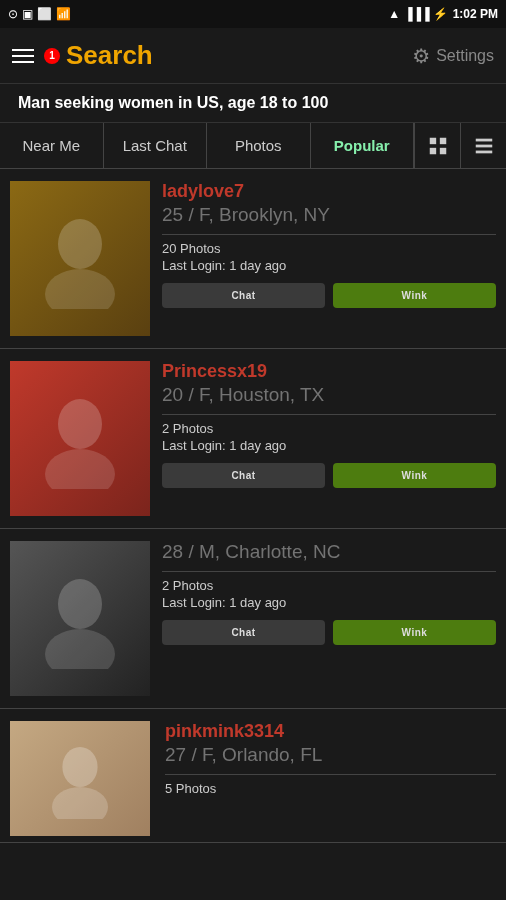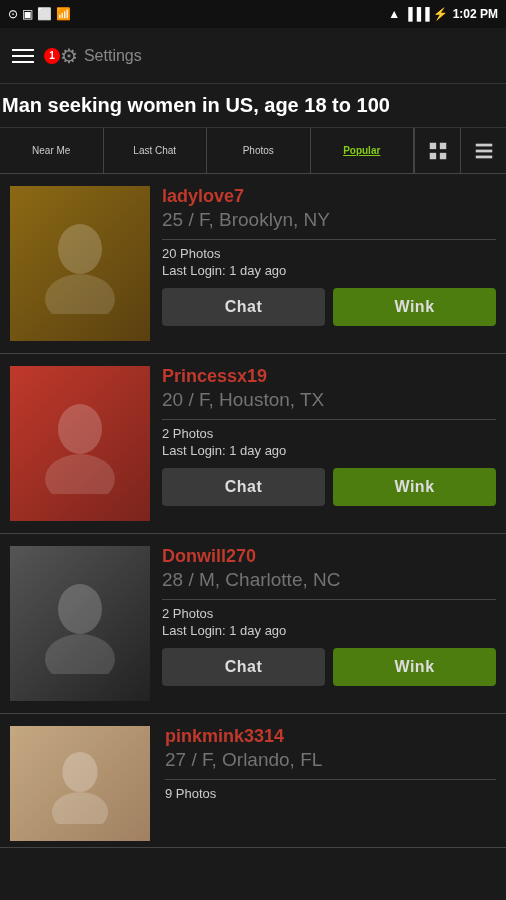--- a/index.html
+++ b/index.html
@@ -47,40 +47,40 @@
     .header-title {
       font-size: 26px; font-weight: bold; color: #f0a500; flex: 1; margin-left: 6px;
     }
     .settings-area { display: flex; align-items: center; gap: 6px; cursor: pointer; }
     .gear-icon { font-size: 20px; color: #888; }
     .settings-label { color: #888; font-size: 16px; }
 
     
     .subtitle {
       background: #1a1a1a;
-      padding: 10px 2px;
-      font-size: 20px;
+      padding: 10px 18px;
+      font-size: 16px;
       font-weight: bold;
       color: #fff;
       border-bottom: 1px solid #333;
     }
 
     
     .filter-tabs {
       background: #1a1a1a;
       display: flex;
       align-items: center;
       height: 46px;
       border-bottom: 1px solid #444;
     }
     .tab {
       flex: 1; height: 100%; display: flex; align-items: center; justify-content: center;
-      font-size: 10px; color: #ccc; cursor: pointer; border-right: 1px solid #444;
-    }
-    .tab.active { color: #84cc16; font-weight: bold; text-decoration: underline; }
+      font-size: 15px; color: #ccc; cursor: pointer; border-right: 1px solid #444;
+    }
+    .tab.active { color: #86efac; font-weight: bold; }
     .view-toggle { display: flex; height: 100%; }
     .view-btn {
       width: 46px; height: 100%; display: flex; align-items: center; justify-content: center;
       cursor: pointer; border-left: 1px solid #444;
     }
     .view-btn svg { width: 22px; height: 22px; fill: #ccc; }
 
     
     .profile-list { background: #1a1a1a; overflow: hidden; }
     .profile-item {
@@ -107,22 +107,22 @@
     .profile-info { flex: 1; }
     .profile-username {
       font-size: 18px; color: #c0392b; font-weight: bold; margin-bottom: 2px;
     }
     .profile-details { font-size: 19px; color: #737373; margin-bottom: 8px; }
     .profile-stats { font-size: 13px; color: #ccc; margin-bottom: 2px; }
     .profile-login { font-size: 13px; color: #ccc; margin-bottom: 10px; }
     .divider { border-bottom: 1px solid #444; margin: 6px 0; }
     .action-buttons { display: flex; gap: 8px; }
     .btn-chat, .btn-wink {
-      flex: 1; height: 38px; border-radius: 4px; border: none;
-      font-size: 16px; font-weight: bold; cursor: pointer; letter-spacing: 0.5px;
+      flex: 1; height: 25px; border-radius: 4px; border: none;
+      font-size: 10px; font-weight: bold; cursor: pointer; letter-spacing: 0.5px;
     }
     .btn-chat { background: #3a3a3a; color: #ddd; }
     .btn-wink { background: #4d7c0f; color: #ddd; }
   </style>
 </head>
 <body>
 
 <div class="status-bar">
   <div class="status-left">
     <span>⊙</span>
@@ -140,20 +140,21 @@
 
 <div class="header">
   <div style="display:flex;align-items:center;cursor:pointer;">
     <div class="menu-icon">
       <span></span>
         <span></span>
         <span></span>
     </div>
     <div class="notif-badge">1</div>
   </div>
+  <div class="header-title">Search</div>
   <div class="settings-area">
     <span class="gear-icon">⚙</span>
     <span class="settings-label">Settings</span>
   </div>
 </div>
 
 <div class="subtitle">Man seeking women in US, age 18 to 100</div>
 
 <div class="filter-tabs">
   <div class="tab">Near Me</div>
@@ -223,21 +224,20 @@
   </div>
 
   <div class="profile-item">
     <div class="profile-photo photo-3" style="display:flex;align-items:center;justify-content:center;">
       <svg width="80" height="100" viewBox="0 0 80 100">
         <ellipse cx="40" cy="35" rx="22" ry="25" fill="rgba(255,255,255,0.2)"></ellipse>
         <ellipse cx="40" cy="85" rx="35" ry="25" fill="rgba(255,255,255,0.15)"></ellipse>
       </svg>
     </div>
     <div class="profile-info">
-      <div class="profile-username">Donwill270</div>
       <div class="profile-details">28 / M, Charlotte, NC</div>
       <div class="divider"></div>
       <div class="profile-stats">2 Photos</div>
       <div class="profile-login">Last Login: 1 day ago</div>
       <div class="action-buttons">
         <button class="btn-chat">Chat</button>
         <button class="btn-wink">Wink</button>
       </div>
     </div>
   </div>
@@ -246,17 +246,17 @@
     <div class="profile-photo-last photo-4" style="display:flex;align-items:center;justify-content:center;">
       <svg width="80" height="80" viewBox="0 0 80 100">
         <ellipse cx="40" cy="35" rx="22" ry="25" fill="rgba(255,255,255,0.25)"></ellipse>
         <ellipse cx="40" cy="85" rx="35" ry="25" fill="rgba(255,255,255,0.2)"></ellipse>
       </svg>
     </div>
     <div class="profile-info">
       <div class="profile-username">pinkmink3314</div>
       <div class="profile-details">27 / F, Orlando, FL</div>
       <div class="divider"></div>
-      <div class="profile-stats">9 Photos</div>
+      <div class="profile-stats">5 Photos</div>
     </div>
   </div>
 
 </div>
 
 </body></html>

